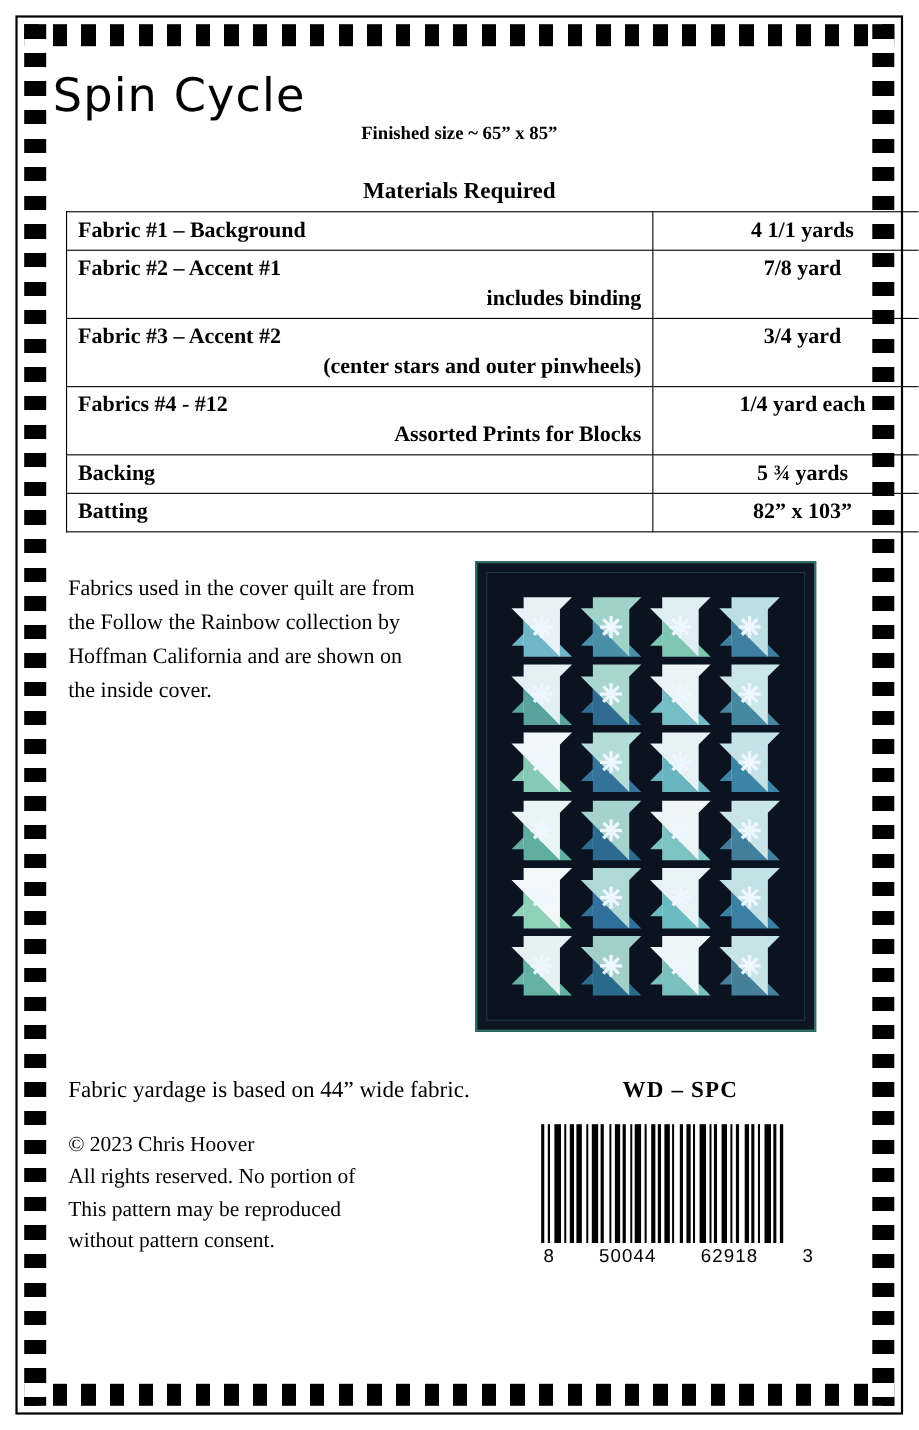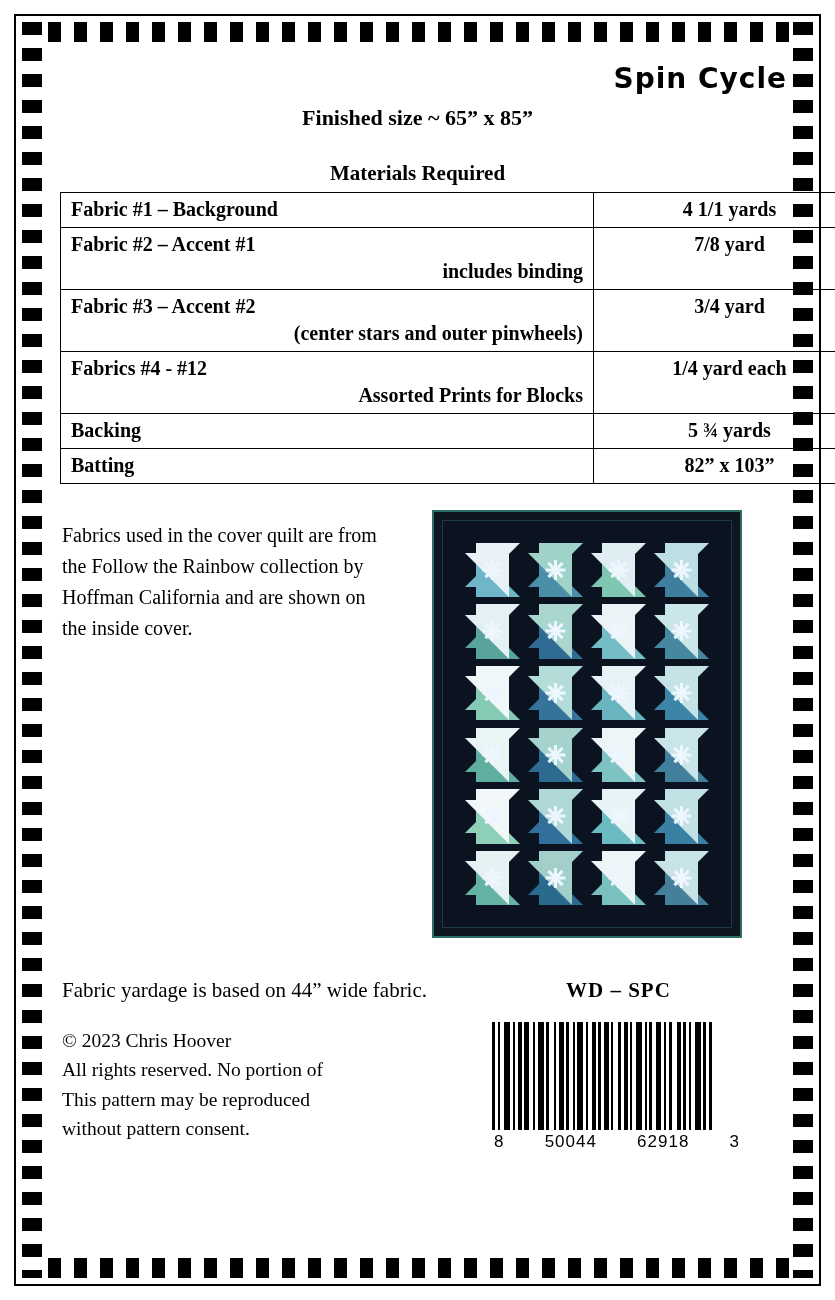--- a/index.html
+++ b/index.html
@@ -51,32 +51,31 @@
 
   .content {
     position: absolute;
     left: 48px; top: 48px;
     width: 739px;
     height: 1204px;
   }
 
   
   .title {
-    text-align: right;
+    text-align: left;
     font-family: "DejaVu Sans", sans-serif;
-    font-size: 28px;
+    font-size: 42px;
     letter-spacing: 1px;
     margin-top: 14px;
-    font-weight: 700;
+    font-weight: 400;
   }
   .subtitle {
     text-align: center;
     font-weight: bold;
-    font-size: 22px;
-    margin-top: 10px;
+    font-size: 17px;
   }
   .materials-head {
     text-align: center;
     font-weight: bold;
     font-size: 21px;
     margin-top: 30px;
     margin-bottom: 6px;
   }
 
   

